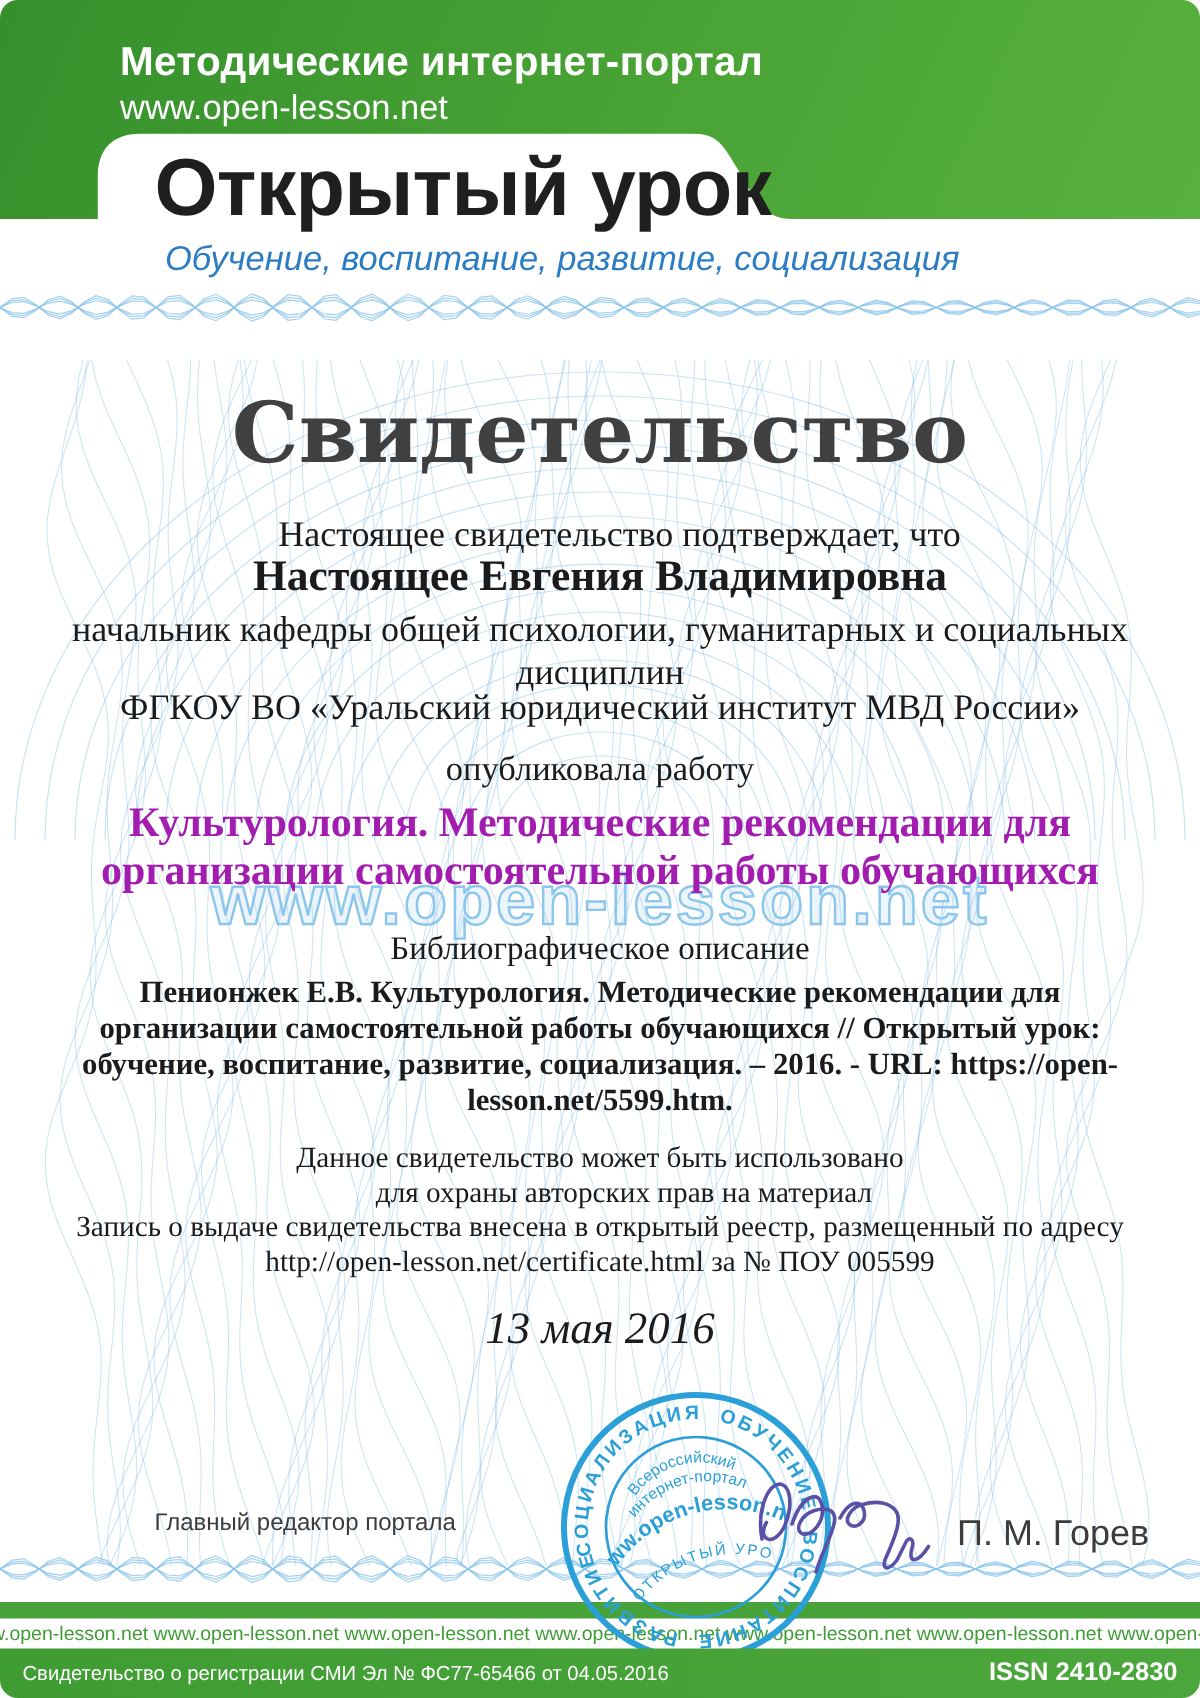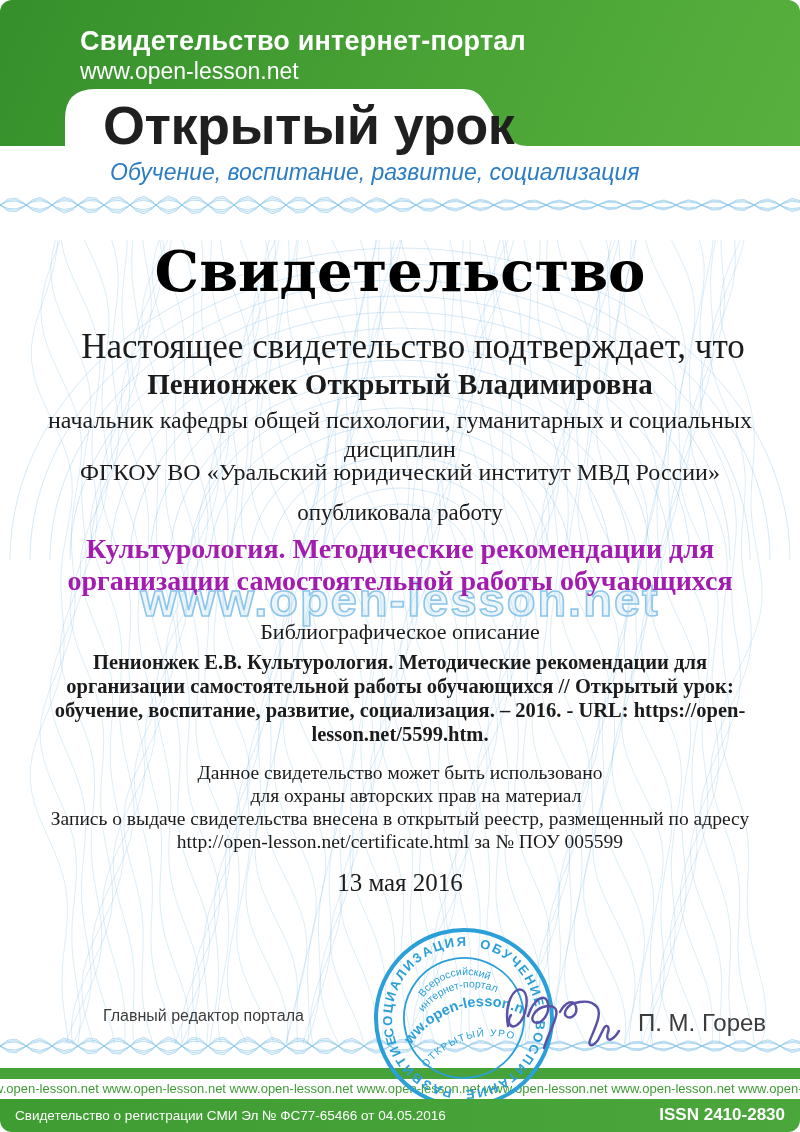--- a/index.html
+++ b/index.html
@@ -23,36 +23,36 @@
     font-style:italic;font-size:23px;color:#2b7cc2;}
 
   
   #guilloche{left:0;top:0;width:800px;height:1132px;z-index:1;pointer-events:none;}
   .watermark{top:572px;z-index:2;font-family:"Liberation Sans",sans-serif;
     font-weight:700;font-size:47px;letter-spacing:2px;color:rgba(150,200,235,.18);
     -webkit-text-stroke:1.6px #8cc6ea;}
 
   
   .z3{z-index:3;}
-  .cert-title{top:238px;font-family:"DejaVu Serif","Liberation Serif",serif;
-    font-weight:700;font-size:56px;color:#000000;}
-  .confirm{top:327px;font-size:35px;padding-left:26px;}
+  .cert-title{top:256px;font-family:"DejaVu Serif","Liberation Serif",serif;
+    font-weight:700;font-size:56px;color:#404040;}
+  .confirm{top:344px;font-size:24px;padding-left:26px;}
   .name{top:368px;font-weight:700;font-size:29px;}
   .pos{font-size:24px;}
   .pos1{top:407px;} .pos2{top:436px;}
   .org{top:459px;font-size:24px;}
   .action{top:500px;font-size:23px;}
   .work{font-weight:700;font-size:28px;color:#a21caf;}
   .work1{top:533px;} .work2{top:565px;}
   .biblabel{top:619px;font-size:22px;}
   .bib{font-weight:700;font-size:20.5px;}
   .bib0{top:651px;} .bib1{top:675px;} .bib2{top:699px;} .bib3{top:723px;}
   .use{font-size:19.5px;}
   .use0{top:762px;} .use1{top:785px;padding-left:32px;} .use2{top:808px;} .use3{top:831px;}
-  .date{top:869px;font-size:25px;}
+  .date{top:869px;font-style:italic;font-size:30px;}
 
   
   .editor-label{left:103px;top:1007px;font-family:"Liberation Sans",sans-serif;
     font-size:16px;color:#3c3c3c;z-index:3;}
   .editor-name{left:610px;top:1009px;font-family:"Liberation Sans",sans-serif;
     font-size:24px;color:#3c3c3c;z-index:3;margin-left:28px;}
   #stamp{left:369px;top:923px;width:190px;height:190px;z-index:5;}
   #signature{left:500px;top:968px;width:130px;height:88px;z-index:6;}
 
   
@@ -65,21 +65,21 @@
     border-radius:0 0 12px 12px;}
   .reg-text{left:15px;top:1108px;font-family:"Liberation Sans",sans-serif;
     font-size:13.5px;color:#ffffff;z-index:8;}
   .issn{right:15px;top:1105px;font-family:"Liberation Sans",sans-serif;
     font-weight:700;font-size:17px;color:#ffffff;z-index:8;}
 </style>
 </head>
 <body>
 
 <div class="abs green-band"></div>
-<div class="abs brand-title">Свидетельство интернет-портал</div>
+<div class="abs brand-title">Методические интернет-портал</div>
 <div class="abs brand-url">www.open-lesson.net</div>
 <svg class="abs tab-shape" viewBox="0 0 465 57">
   <path d="M30 0 H396 C414 0 417 8 427 24 C437 41 443 57 463 57 H0 V30 Q0 0 30 0 Z" fill="#ffffff"></path>
 </svg>
 <div class="abs site-name">Открытый урок</div>
 <div class="abs site-tagline">Обучение, воспитание, развитие, социализация</div>
 
 <svg id="guilloche" class="abs">
     <path d="M 330 560 A 70 56.0 0 0 1 470 560" fill="none" stroke="#7ab9e4" stroke-width="0.8" opacity="0.4"></path>
     <path d="M 310 560 A 90 72.0 0 0 1 490 560" fill="none" stroke="#7ab9e4" stroke-width="0.8" opacity="0.4"></path>
@@ -178,21 +178,21 @@
     <path d="M 0 1046 L 0 1046.0 L 8 1050.6 L 16 1051.3 L 24 1047.4 L 32 1042.1 L 40 1040.0 L 48 1043.2 L 56 1048.9 L 64 1052.2 L 72 1050.2 L 80 1044.5 L 88 1039.9 L 96 1040.6 L 104 1046.0 L 112 1051.6 L 120 1052.4 L 128 1047.6 L 136 1041.4 L 144 1039.1 L 152 1042.7 L 160 1049.3 L 168 1053.0 L 176 1050.7 L 184 1044.3 L 192 1039.3 L 200 1040.1 L 208 1046.0 L 216 1051.9 L 224 1052.7 L 232 1047.7 L 240 1041.3 L 248 1039.0 L 256 1042.7 L 264 1049.2 L 272 1052.9 L 280 1050.6 L 288 1044.4 L 296 1039.7 L 304 1040.5 L 312 1046.0 L 320 1051.4 L 328 1052.0 L 336 1047.5 L 344 1041.8 L 352 1039.9 L 360 1043.2 L 368 1048.8 L 376 1051.9 L 384 1049.9 L 392 1044.6 L 400 1040.8 L 408 1041.5 L 416 1046.0 L 424 1050.4 L 432 1050.9 L 440 1047.2 L 448 1042.7 L 456 1041.1 L 464 1043.8 L 472 1048.2 L 480 1050.6 L 488 1049.0 L 496 1044.9 L 504 1041.9 L 512 1042.4 L 520 1046.0 L 528 1049.4 L 536 1049.9 L 544 1047.0 L 552 1043.3 L 560 1042.0 L 568 1044.2 L 576 1047.8 L 584 1049.9 L 592 1048.6 L 600 1045.1 L 608 1042.4 L 616 1042.8 L 624 1046.0 L 632 1049.2 L 640 1049.6 L 648 1046.9 L 656 1043.4 L 664 1042.1 L 672 1044.1 L 680 1047.9 L 688 1050.1 L 696 1048.8 L 704 1045.0 L 712 1042.0 L 720 1042.4 L 728 1046.0 L 736 1049.7 L 744 1050.3 L 752 1047.1 L 760 1042.8 L 768 1041.1 L 776 1043.7 L 784 1048.4 L 792 1051.1 L 800 1049.5" fill="none" stroke="#85c2e8" stroke-width="0.8" opacity="0.75"></path>
     <path d="M 0 1046 L 0 1046.0 L 8 1051.9 L 16 1052.8 L 24 1047.8 L 32 1041.0 L 40 1038.4 L 48 1042.4 L 56 1049.7 L 64 1053.9 L 72 1051.4 L 80 1044.0 L 88 1038.2 L 96 1039.1 L 104 1046.0 L 112 1053.1 L 120 1054.1 L 128 1048.1 L 136 1040.2 L 144 1037.2 L 152 1041.8 L 160 1050.2 L 168 1055.0 L 176 1052.0 L 184 1043.8 L 192 1037.5 L 200 1038.5 L 208 1046.0 L 216 1053.5 L 224 1054.5 L 232 1048.2 L 240 1040.0 L 248 1037.1 L 256 1041.8 L 264 1050.1 L 272 1054.8 L 280 1051.8 L 288 1043.9 L 296 1038.0 L 304 1039.0 L 312 1046.0 L 320 1052.8 L 328 1053.7 L 336 1047.9 L 344 1040.7 L 352 1038.2 L 360 1042.4 L 368 1049.6 L 376 1053.5 L 384 1050.9 L 392 1044.3 L 400 1039.3 L 408 1040.2 L 416 1046.0 L 424 1051.6 L 432 1052.2 L 440 1047.6 L 448 1041.8 L 456 1039.8 L 464 1043.2 L 472 1048.8 L 480 1051.9 L 488 1049.8 L 496 1044.6 L 504 1040.8 L 512 1041.5 L 520 1046.0 L 528 1050.4 L 536 1050.9 L 544 1047.2 L 552 1042.6 L 560 1041.0 L 568 1043.7 L 576 1048.3 L 584 1050.9 L 592 1049.3 L 600 1044.8 L 608 1041.4 L 616 1042.0 L 624 1046.0 L 632 1050.1 L 640 1050.6 L 648 1047.2 L 656 1042.7 L 664 1041.0 L 672 1043.6 L 680 1048.4 L 688 1051.2 L 696 1049.5 L 704 1044.7 L 712 1040.9 L 720 1041.4 L 728 1046.0 L 736 1050.8 L 744 1051.5 L 752 1047.4 L 760 1041.9 L 768 1039.8 L 776 1043.0 L 784 1049.0 L 792 1052.6 L 800 1050.5" fill="none" stroke="#85c2e8" stroke-width="0.8" opacity="0.75"></path>
     <path d="M 0 1046 L 0 1046.0 L 8 1042.6 L 16 1042.1 L 24 1045.0 L 32 1048.8 L 40 1050.3 L 48 1048.1 L 56 1043.9 L 64 1041.5 L 72 1042.9 L 80 1047.1 L 88 1050.4 L 96 1050.0 L 104 1046.0 L 112 1042.0 L 120 1041.4 L 128 1044.8 L 136 1049.3 L 144 1051.0 L 152 1048.4 L 160 1043.6 L 168 1040.9 L 176 1042.6 L 184 1047.2 L 192 1050.9 L 200 1050.3 L 208 1046.0 L 216 1041.7 L 224 1041.2 L 232 1044.8 L 240 1049.4 L 248 1051.1 L 256 1048.4 L 264 1043.6 L 272 1041.0 L 280 1042.7 L 288 1047.2 L 296 1050.6 L 304 1050.0 L 312 1046.0 L 320 1042.1 L 328 1041.6 L 336 1044.9 L 344 1049.0 L 352 1050.5 L 360 1048.1 L 368 1044.0 L 376 1041.7 L 384 1043.2 L 392 1047.0 L 400 1049.8 L 408 1049.3 L 416 1046.0 L 424 1042.8 L 432 1042.5 L 440 1045.1 L 448 1048.4 L 456 1049.5 L 464 1047.6 L 472 1044.4 L 480 1042.7 L 488 1043.8 L 496 1046.8 L 504 1049.0 L 512 1048.6 L 520 1046.0 L 528 1043.5 L 536 1043.2 L 544 1045.3 L 552 1047.9 L 560 1048.9 L 568 1047.3 L 576 1044.7 L 584 1043.2 L 592 1044.1 L 600 1046.7 L 608 1048.6 L 616 1048.3 L 624 1046.0 L 632 1043.7 L 640 1043.4 L 648 1045.3 L 656 1047.9 L 664 1048.9 L 672 1047.4 L 680 1044.6 L 688 1043.0 L 696 1044.0 L 704 1046.7 L 712 1048.9 L 720 1048.6 L 728 1046.0 L 736 1043.3 L 744 1042.9 L 752 1045.2 L 760 1048.3 L 768 1049.5 L 776 1047.7 L 784 1044.3 L 792 1042.3 L 800 1043.5" fill="none" stroke="#85c2e8" stroke-width="0.8" opacity="0.75"></path>
     <path d="M 0 1046 L 0 1046.0 L 8 1041.4 L 16 1040.7 L 24 1044.6 L 32 1049.9 L 40 1052.0 L 48 1048.8 L 56 1043.1 L 64 1039.8 L 72 1041.8 L 80 1047.5 L 88 1052.1 L 96 1051.4 L 104 1046.0 L 112 1040.4 L 120 1039.6 L 128 1044.4 L 136 1050.6 L 144 1052.9 L 152 1049.3 L 160 1042.7 L 168 1039.0 L 176 1041.3 L 184 1047.7 L 192 1052.7 L 200 1051.9 L 208 1046.0 L 216 1040.1 L 224 1039.3 L 232 1044.3 L 240 1050.7 L 248 1053.0 L 256 1049.3 L 264 1042.8 L 272 1039.1 L 280 1041.4 L 288 1047.6 L 296 1052.3 L 304 1051.5 L 312 1046.0 L 320 1040.6 L 328 1040.0 L 336 1044.5 L 344 1050.2 L 352 1052.1 L 360 1048.8 L 368 1043.2 L 376 1040.1 L 384 1042.1 L 392 1047.4 L 400 1051.2 L 408 1050.5 L 416 1046.0 L 424 1041.6 L 432 1041.1 L 440 1044.8 L 448 1049.3 L 456 1050.9 L 464 1048.2 L 472 1043.8 L 480 1041.4 L 488 1043.0 L 496 1047.1 L 504 1050.1 L 512 1049.6 L 520 1046.0 L 528 1042.6 L 536 1042.1 L 544 1045.0 L 552 1048.7 L 560 1050.0 L 568 1047.8 L 576 1044.2 L 584 1042.1 L 592 1043.4 L 600 1046.9 L 608 1049.6 L 616 1049.2 L 624 1046.0 L 632 1042.8 L 640 1042.4 L 648 1045.1 L 656 1048.6 L 664 1049.9 L 672 1047.9 L 680 1044.1 L 688 1041.9 L 696 1043.2 L 704 1047.0 L 712 1050.0 L 720 1049.6 L 728 1046.0 L 736 1042.3 L 744 1041.7 L 752 1044.9 L 760 1049.2 L 768 1050.9 L 776 1048.3 L 784 1043.6 L 792 1040.9 L 800 1042.5" fill="none" stroke="#85c2e8" stroke-width="0.8" opacity="0.75"></path>
     <path d="M 0 1046 L 0 1046.0 L 8 1040.1 L 16 1039.2 L 24 1044.2 L 32 1051.0 L 40 1053.6 L 48 1049.6 L 56 1042.3 L 64 1038.1 L 72 1040.6 L 80 1048.0 L 88 1053.8 L 96 1052.9 L 104 1046.0 L 112 1038.9 L 120 1037.9 L 128 1043.9 L 136 1051.8 L 144 1054.8 L 152 1050.2 L 160 1041.8 L 168 1037.0 L 176 1040.0 L 184 1048.2 L 192 1054.5 L 200 1053.5 L 208 1046.0 L 216 1038.5 L 224 1037.5 L 232 1043.8 L 240 1052.0 L 248 1054.9 L 256 1050.2 L 264 1041.9 L 272 1037.2 L 280 1040.2 L 288 1048.1 L 296 1054.0 L 304 1053.0 L 312 1046.0 L 320 1039.2 L 328 1038.3 L 336 1044.1 L 344 1051.3 L 352 1053.8 L 360 1049.6 L 368 1042.4 L 376 1038.5 L 384 1041.1 L 392 1047.7 L 400 1052.7 L 408 1051.8 L 416 1046.0 L 424 1040.4 L 432 1039.8 L 440 1044.4 L 448 1050.2 L 456 1052.2 L 464 1048.8 L 472 1043.2 L 480 1040.1 L 488 1042.2 L 496 1047.4 L 504 1051.2 L 512 1050.5 L 520 1046.0 L 528 1041.6 L 536 1041.1 L 544 1044.8 L 552 1049.4 L 560 1051.0 L 568 1048.3 L 576 1043.7 L 584 1041.1 L 592 1042.7 L 600 1047.2 L 608 1050.6 L 616 1050.0 L 624 1046.0 L 632 1041.9 L 640 1041.4 L 648 1044.8 L 656 1049.3 L 664 1051.0 L 672 1048.4 L 680 1043.6 L 688 1040.8 L 696 1042.5 L 704 1047.3 L 712 1051.1 L 720 1050.6 L 728 1046.0 L 736 1041.2 L 744 1040.5 L 752 1044.6 L 760 1050.1 L 768 1052.2 L 776 1049.0 L 784 1043.0 L 792 1039.4 L 800 1041.5" fill="none" stroke="#85c2e8" stroke-width="0.8" opacity="0.75"></path>
   </svg>
 <div class="abs ctr watermark">www.open-lesson.net</div>
 
 <div class="abs ctr z3 cert-title">Свидетельство</div>
 <div class="abs ctr z3 confirm">Настоящее свидетельство подтверждает, что</div>
-<div class="abs ctr z3 name">Пенионжек Открытый Владимировна</div>
+<div class="abs ctr z3 name">Настоящее Евгения Владимировна</div>
 <div class="abs ctr z3 pos pos1">начальник кафедры общей психологии, гуманитарных и социальных</div>
 <div class="abs ctr z3 pos pos2">дисциплин</div>
 <div class="abs ctr z3 org">ФГКОУ ВО «Уральский юридический институт МВД России»</div>
 <div class="abs ctr z3 action">опубликовала работу</div>
 <div class="abs ctr z3 work work1">Культурология. Методические рекомендации для</div>
 <div class="abs ctr z3 work work2">организации самостоятельной работы обучающихся</div>
 <div class="abs ctr z3 biblabel">Библиографическое описание</div>
 <div class="abs ctr z3 bib bib0">Пенионжек Е.В. Культурология. Методические рекомендации для</div>
 <div class="abs ctr z3 bib bib1">организации самостоятельной работы обучающихся // Открытый урок:</div>
 <div class="abs ctr z3 bib bib2">обучение, воспитание, развитие, социализация. – 2016. - URL: https://open-</div>

